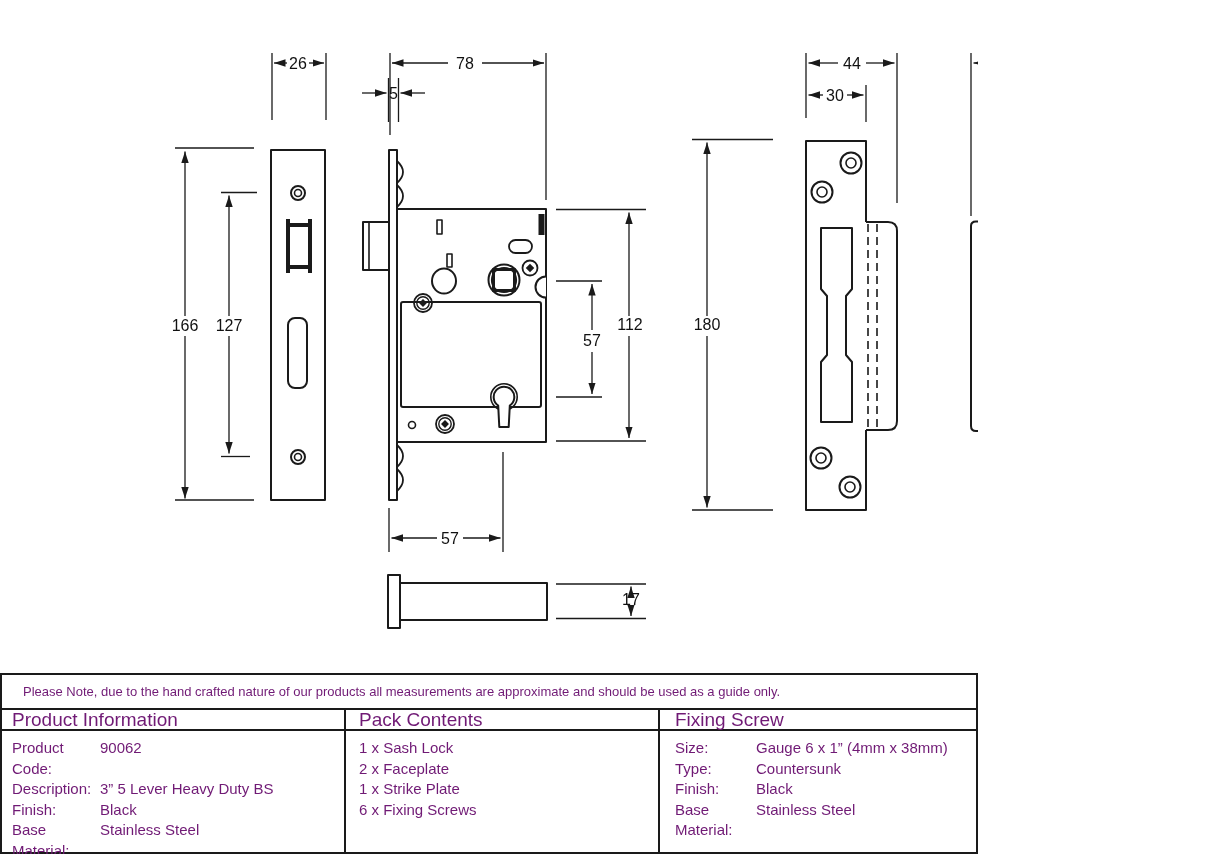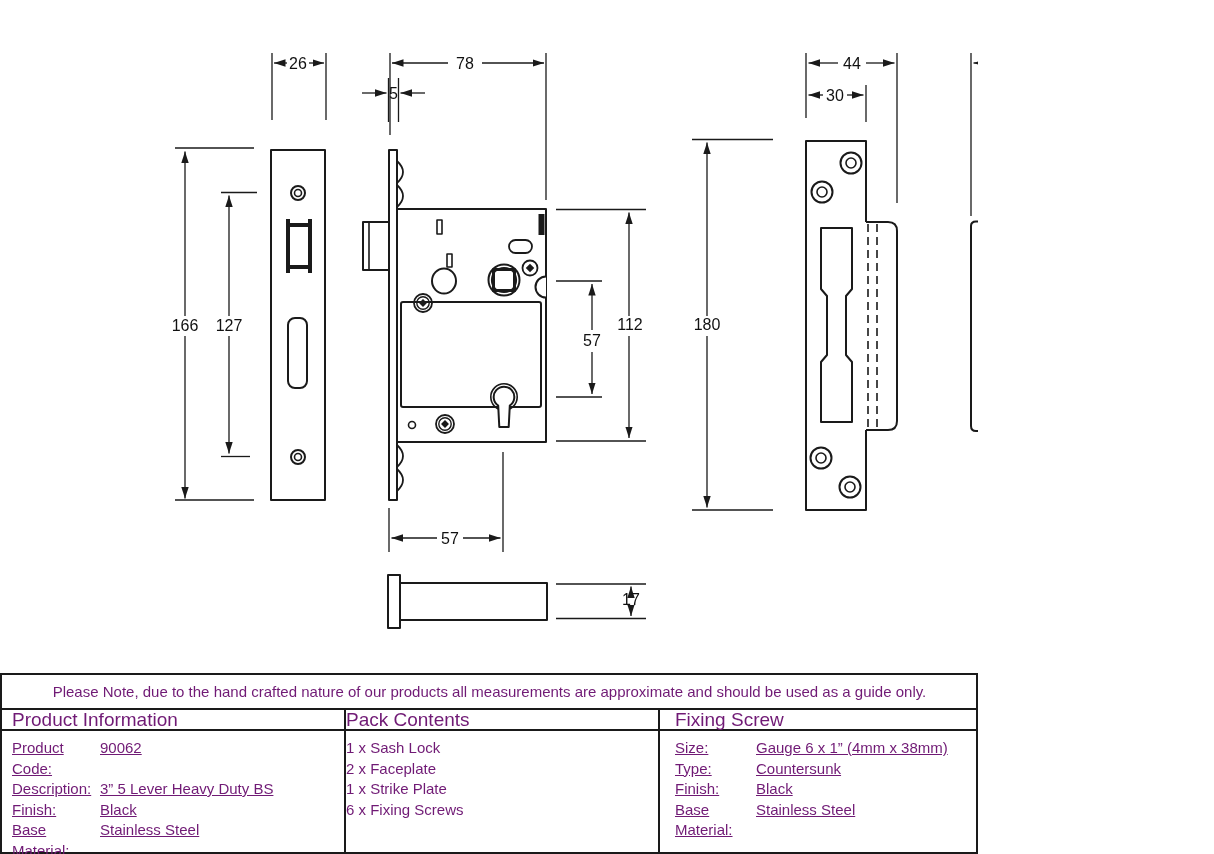--- a/index.html
+++ b/index.html
@@ -1,29 +1,29 @@
 <!DOCTYPE html>
 <html><head>
 <meta charset="utf-8">
 <style>
   html,body{margin:0;padding:0;background:#fff;}
   .sheet{position:relative;width:978px;height:854px;background:#fff;
          font-family:"Liberation Sans",sans-serif;color:#701a75;overflow:hidden;}
   .drawing{display:block;width:1214px;height:673px;}
   .note-bar{box-sizing:border-box;height:35px;border:2px solid #1a1a1a;border-bottom:none;
-            display:flex;align-items:center;padding-left:1px;font-size:15px;justify-content:center;}
+            display:flex;align-items:center;padding-left:21px;font-size:13px;}
   .info-table{box-sizing:border-box;height:146px;border:2px solid #1a1a1a;
               display:grid;grid-template-columns:344px 314px 338px 1fr;}
   .col{box-sizing:border-box;border-right:2px solid #1a1a1a;display:flex;flex-direction:column;}
   .col:last-child{border-right:none;}
   .col-header{box-sizing:border-box;height:21px;line-height:19px;border-bottom:2px solid #1a1a1a;
               font-size:19px;}
   .col-body{padding-top:7px;font-size:15px;line-height:20.5px;}
-  .pad1{padding-left:10px;} .pad2{} .pad3{padding-left:15px;}
-  .row{display:flex;text-decoration:underline;}
+  .pad1{padding-left:10px;} .pad2{padding-left:13px;} .pad3{padding-left:15px;}
+  .row{display:flex;}
   .col-product .lbl{width:88px;flex:none;}
   .col-screw .lbl{width:81px;flex:none;}
   .col-logo{align-items:center;justify-content:center;}
   .logo-svg{display:block;}
   .ink{fill:#1a1a1a;}
   .dimtxt{font-family:"Liberation Sans",sans-serif;font-size:16px;fill:#111;}
 </style>
 </head>
 <body>
 

